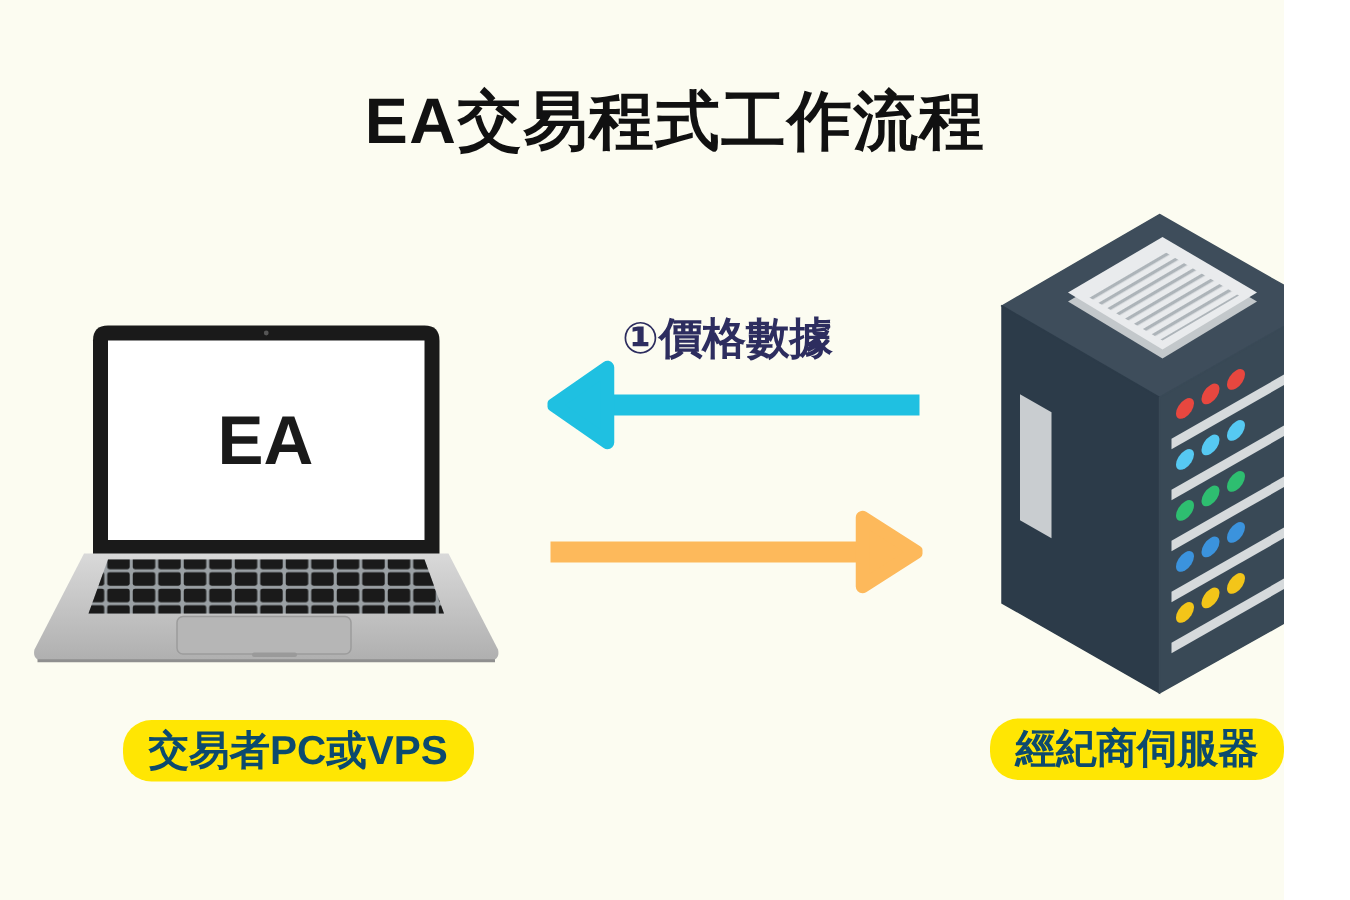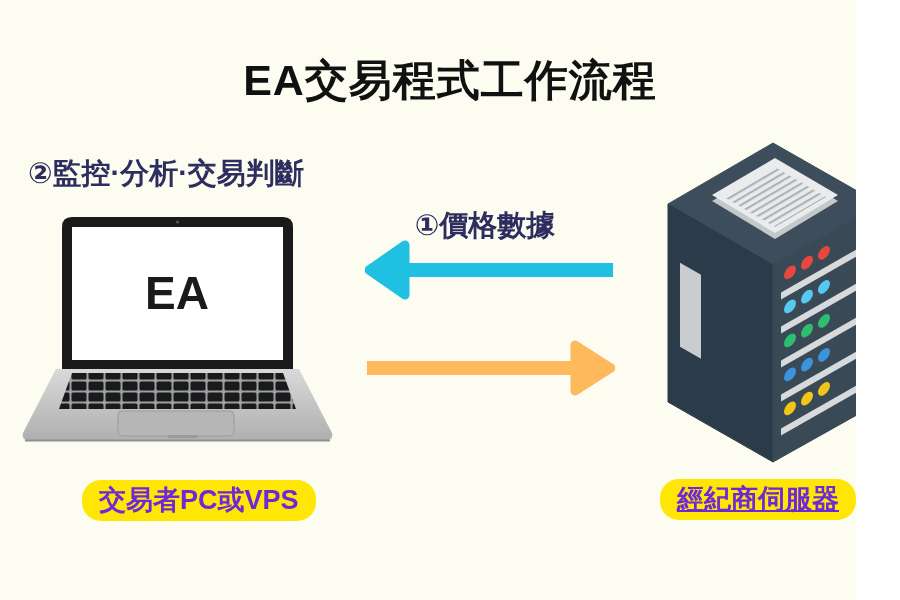--- a/index.html
+++ b/index.html
@@ -5,33 +5,32 @@
   html,body{margin:0;padding:0;}
   body{font-family:"Liberation Sans","DejaVu Sans",sans-serif;}
   .canvas{position:relative;width:856px;height:600px;overflow:hidden;background:#FCFCF1;}
   .abs{position:absolute;}
   .title{top:52px;left:0;width:900px;text-align:center;font-size:43px;font-weight:800;color:#111;letter-spacing:1px;}
   .step-label{color:#2D2D5F;font-weight:800;}
   .label-monitor{top:154px;left:28px;font-size:29px;}
   .flow-label{width:250px;text-align:center;font-size:29px;}
   .label-price{top:194px;left:360px;margin-top:12px;}
   .label-order{top:399px;left:360px;}
-  .badge{border-radius:19px;padding:5px 17px;font-size:27px;font-weight:800;color:#6d28d9;line-height:31px;white-space:nowrap;}
+  .badge{border-radius:19px;padding:5px 17px;font-size:27px;font-weight:800;color:#0c4a6e;line-height:31px;white-space:nowrap;}
   .badge-laptop{top:480px;left:82px;}
-  .badge-server{top:479px;left:660px;text-decoration:underline;}
+  .badge-server{top:479px;left:660px;}
   svg text{font-family:"Liberation Sans","DejaVu Sans",sans-serif;}
 </style>
 </head>
 <body>
 
 <div class="canvas" style="background-color: rgb(252, 252, 241);">
 
   <div class="abs title">EA交易程式工作流程</div>
 
-  <div class="abs step-label label-monitor" style="color: rgb(45, 45, 95);">②監控·分析·交易判斷</div>
 
   <svg class="abs" style="top:205px;left:20px;" width="330" height="245" viewBox="0 0 330 245">
     <defs>
       <linearGradient id="baseGrad" x1="0" y1="0" x2="0" y2="1">
         <stop offset="0" stop-color="#D9D9D9"></stop>
         <stop offset="1" stop-color="#AFAFAF"></stop>
       </linearGradient>
       <pattern id="kb" width="17" height="11" patternUnits="userSpaceOnUse">
         <rect x="0.5" y="0.5" width="15" height="9" rx="1.5" fill="#1A1A1A"></rect>
       </pattern>

